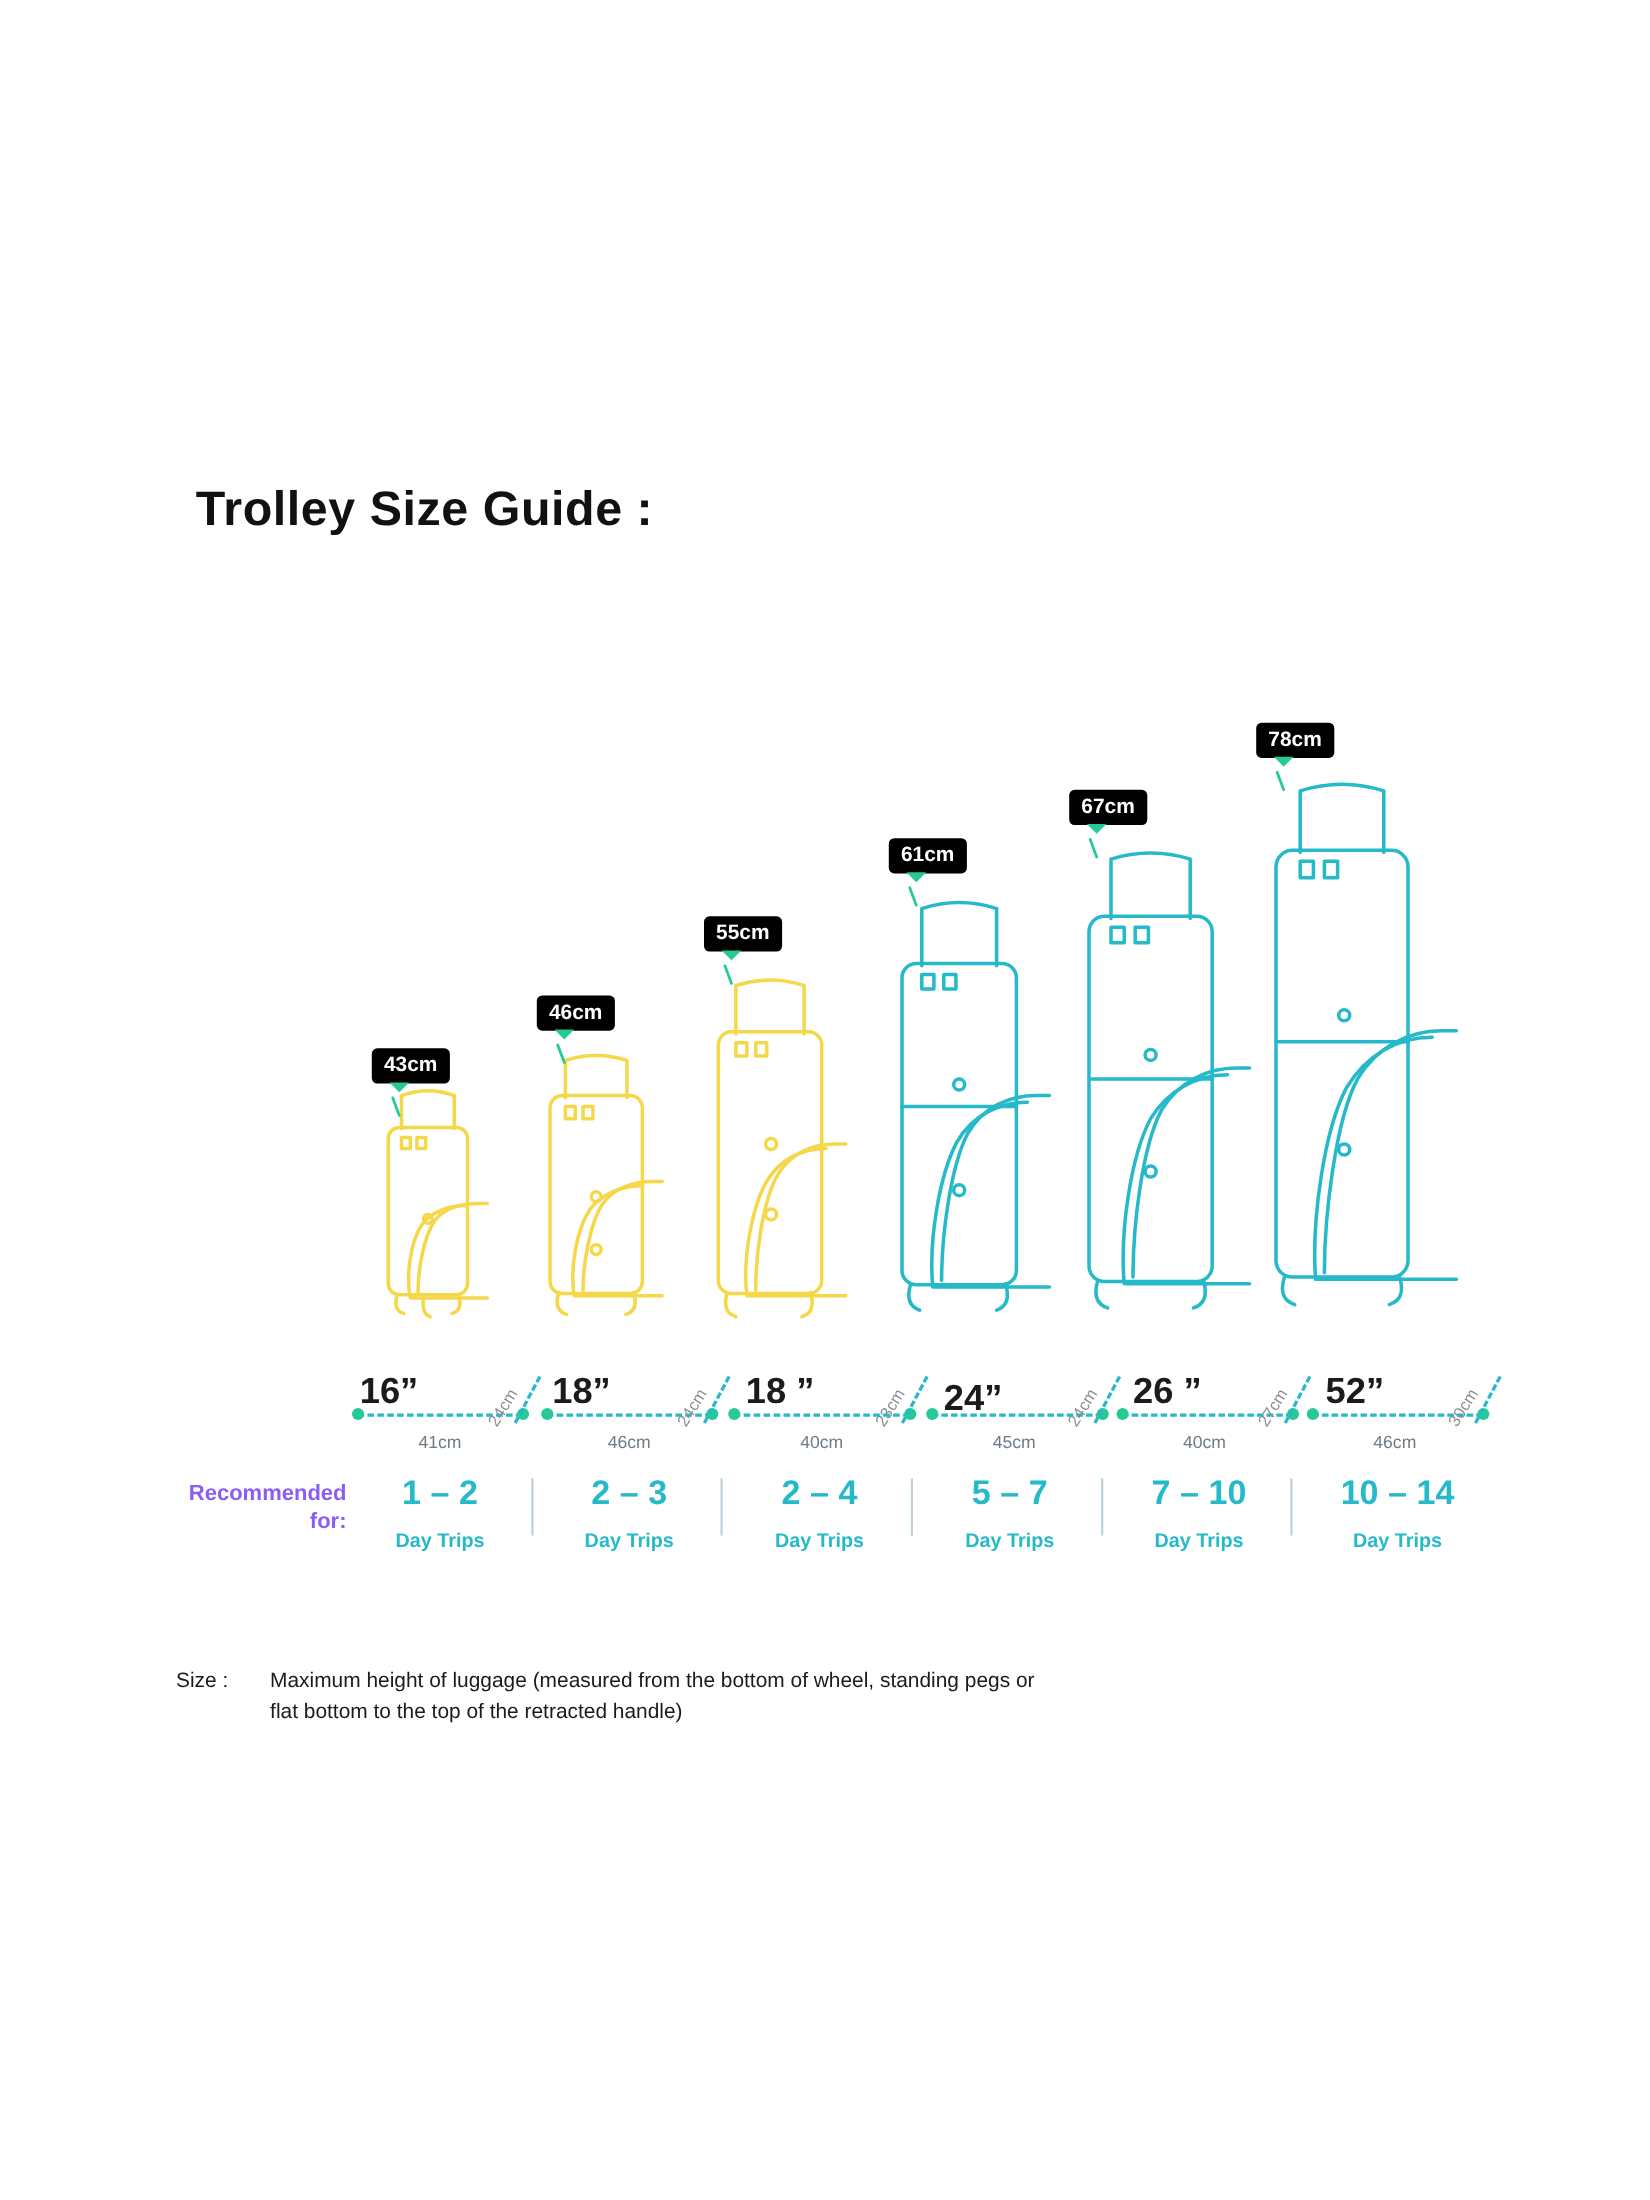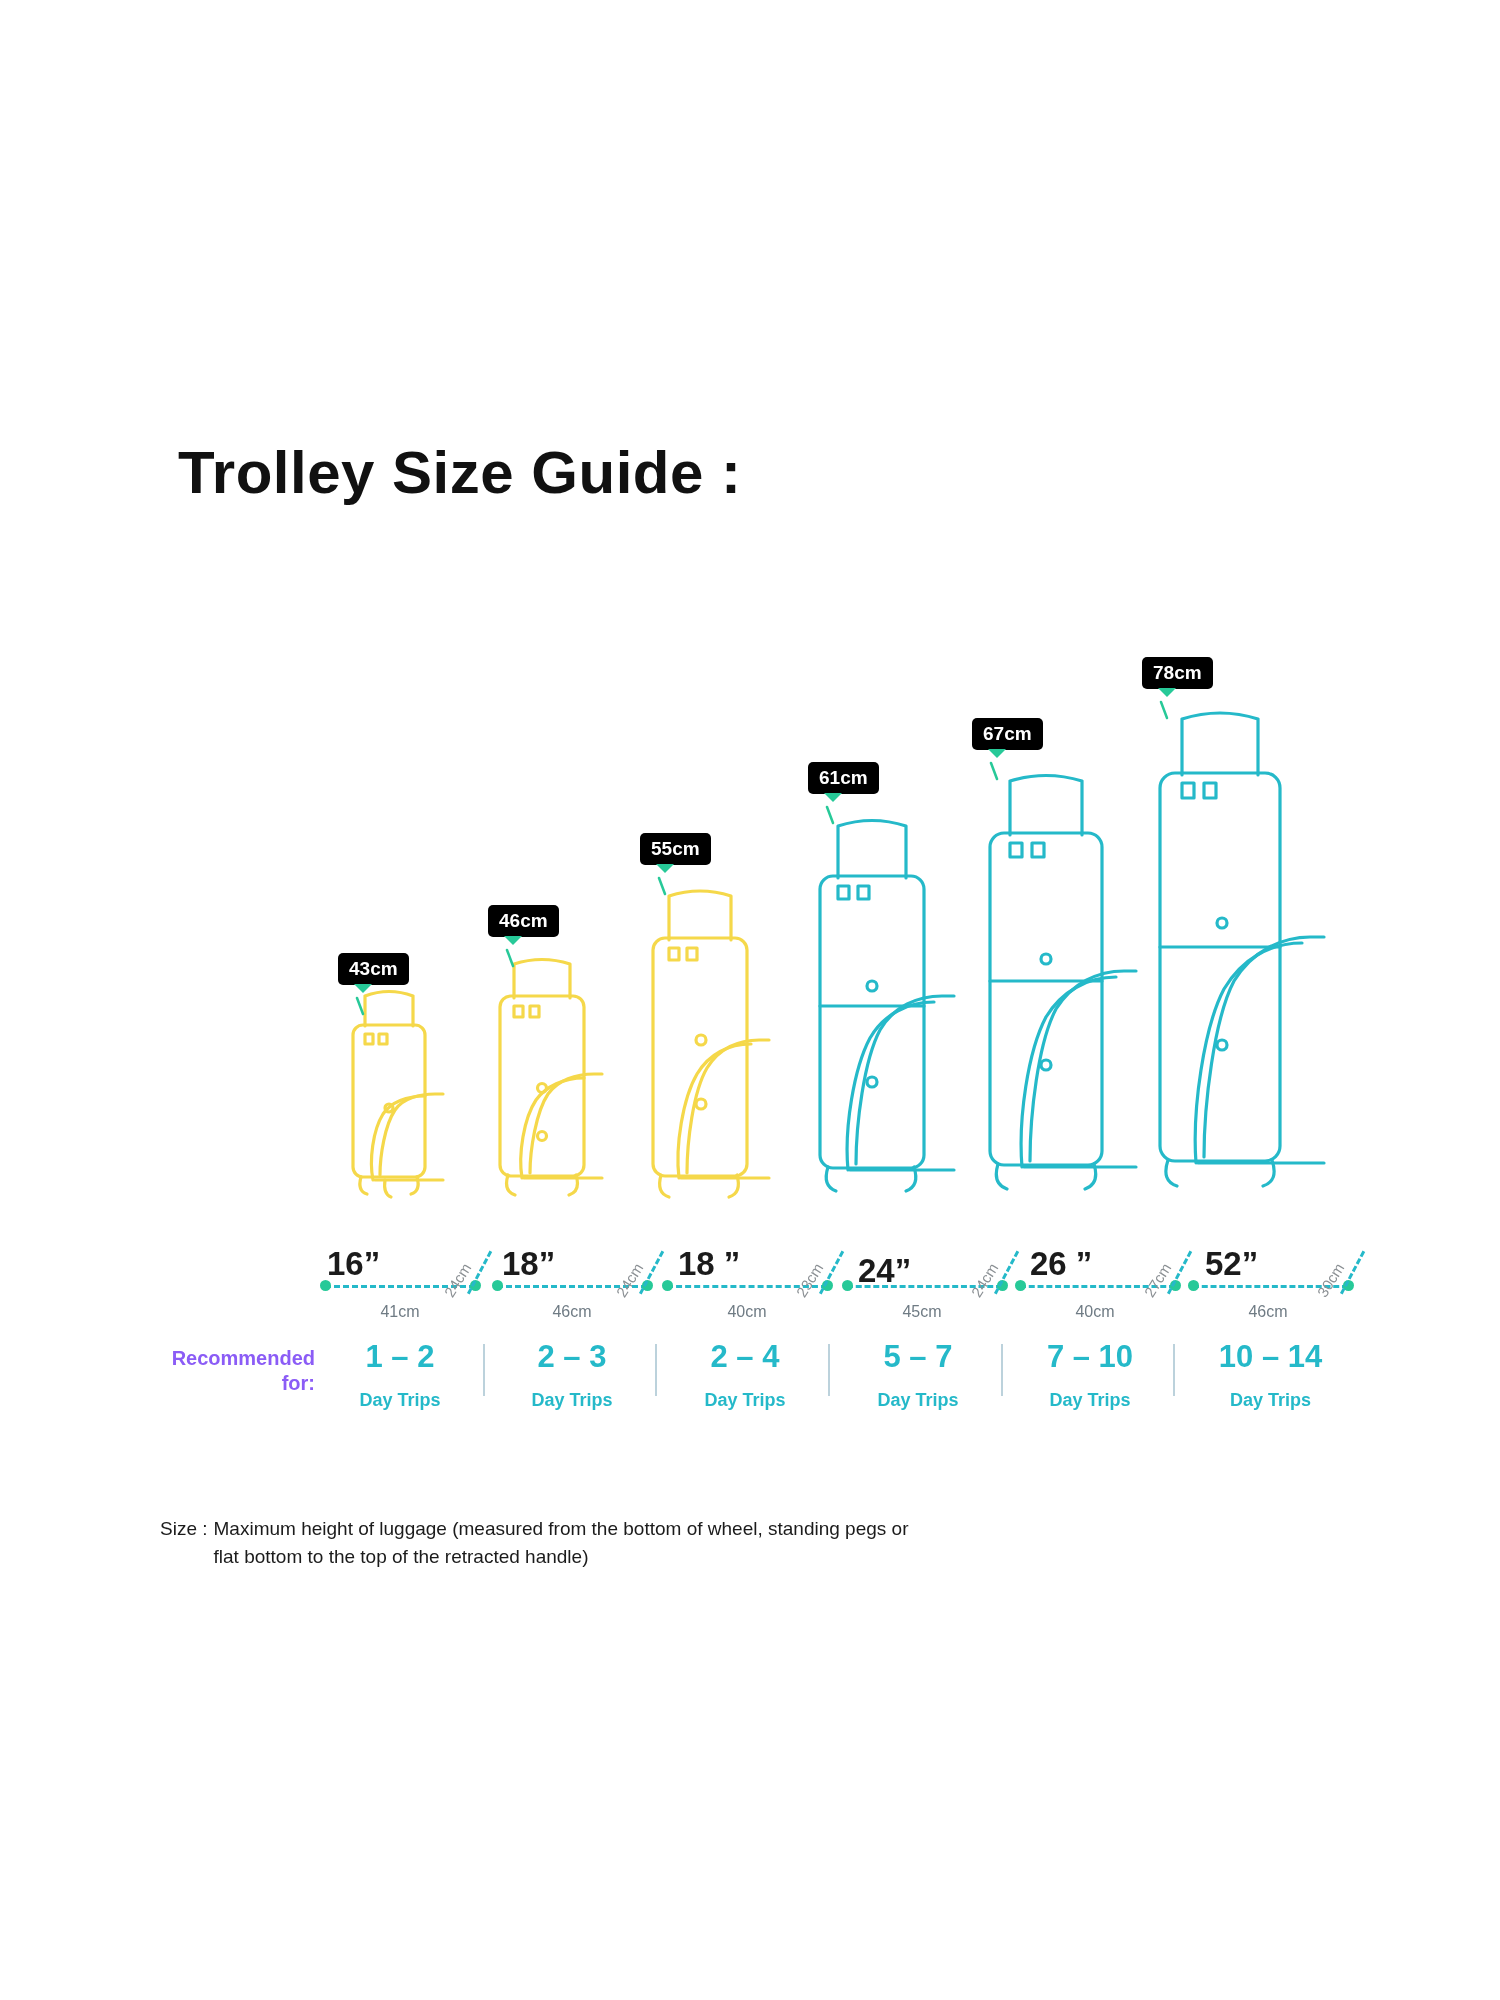--- a/index.html
+++ b/index.html
@@ -20,21 +20,21 @@
     left: 0; top: 0;
     width: 1500px;
     height: 2000px;
   }
 
   
   #title {
     position: absolute;
     left: 178px;
     top: 438px;
-    font-size: 60px;
+    font-size: 44px;
     font-weight: bold;
     color: #111111;
     letter-spacing: 0.5px;
     white-space: nowrap;
   }
 
   
   #diagram {
     position: absolute;
     left: 0;
@@ -173,21 +173,21 @@
   
   #note {
     position: absolute;
     left: 160px;
     top: 1515px;
     font-size: 19px;
     color: #1b1b1b;
     line-height: 1.45;
   }
   #note .note-head { margin-right: 6px; }
-  #note-body { display: inline-block; vertical-align: top; }
+  #note-body { display: inline-block; vertical-align: top; margin-left: 32px; }
   #disclaimer {
     position: absolute;
     left: 155px;
     top: 1608px;
     font-size: 19px;
     color: #1b1b1b;
   }
 </style>
 </head>
 <body>

